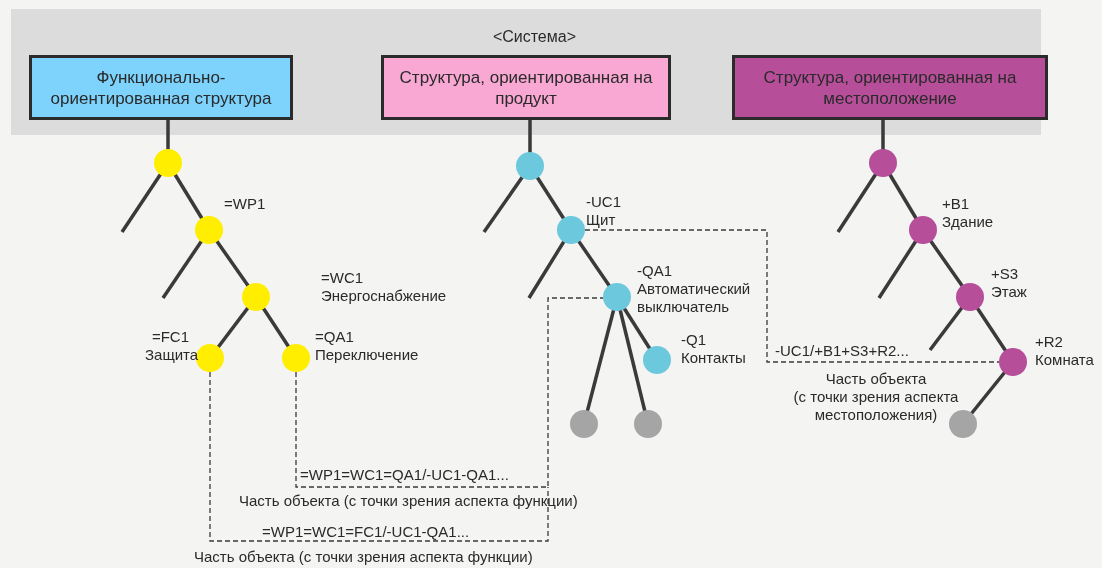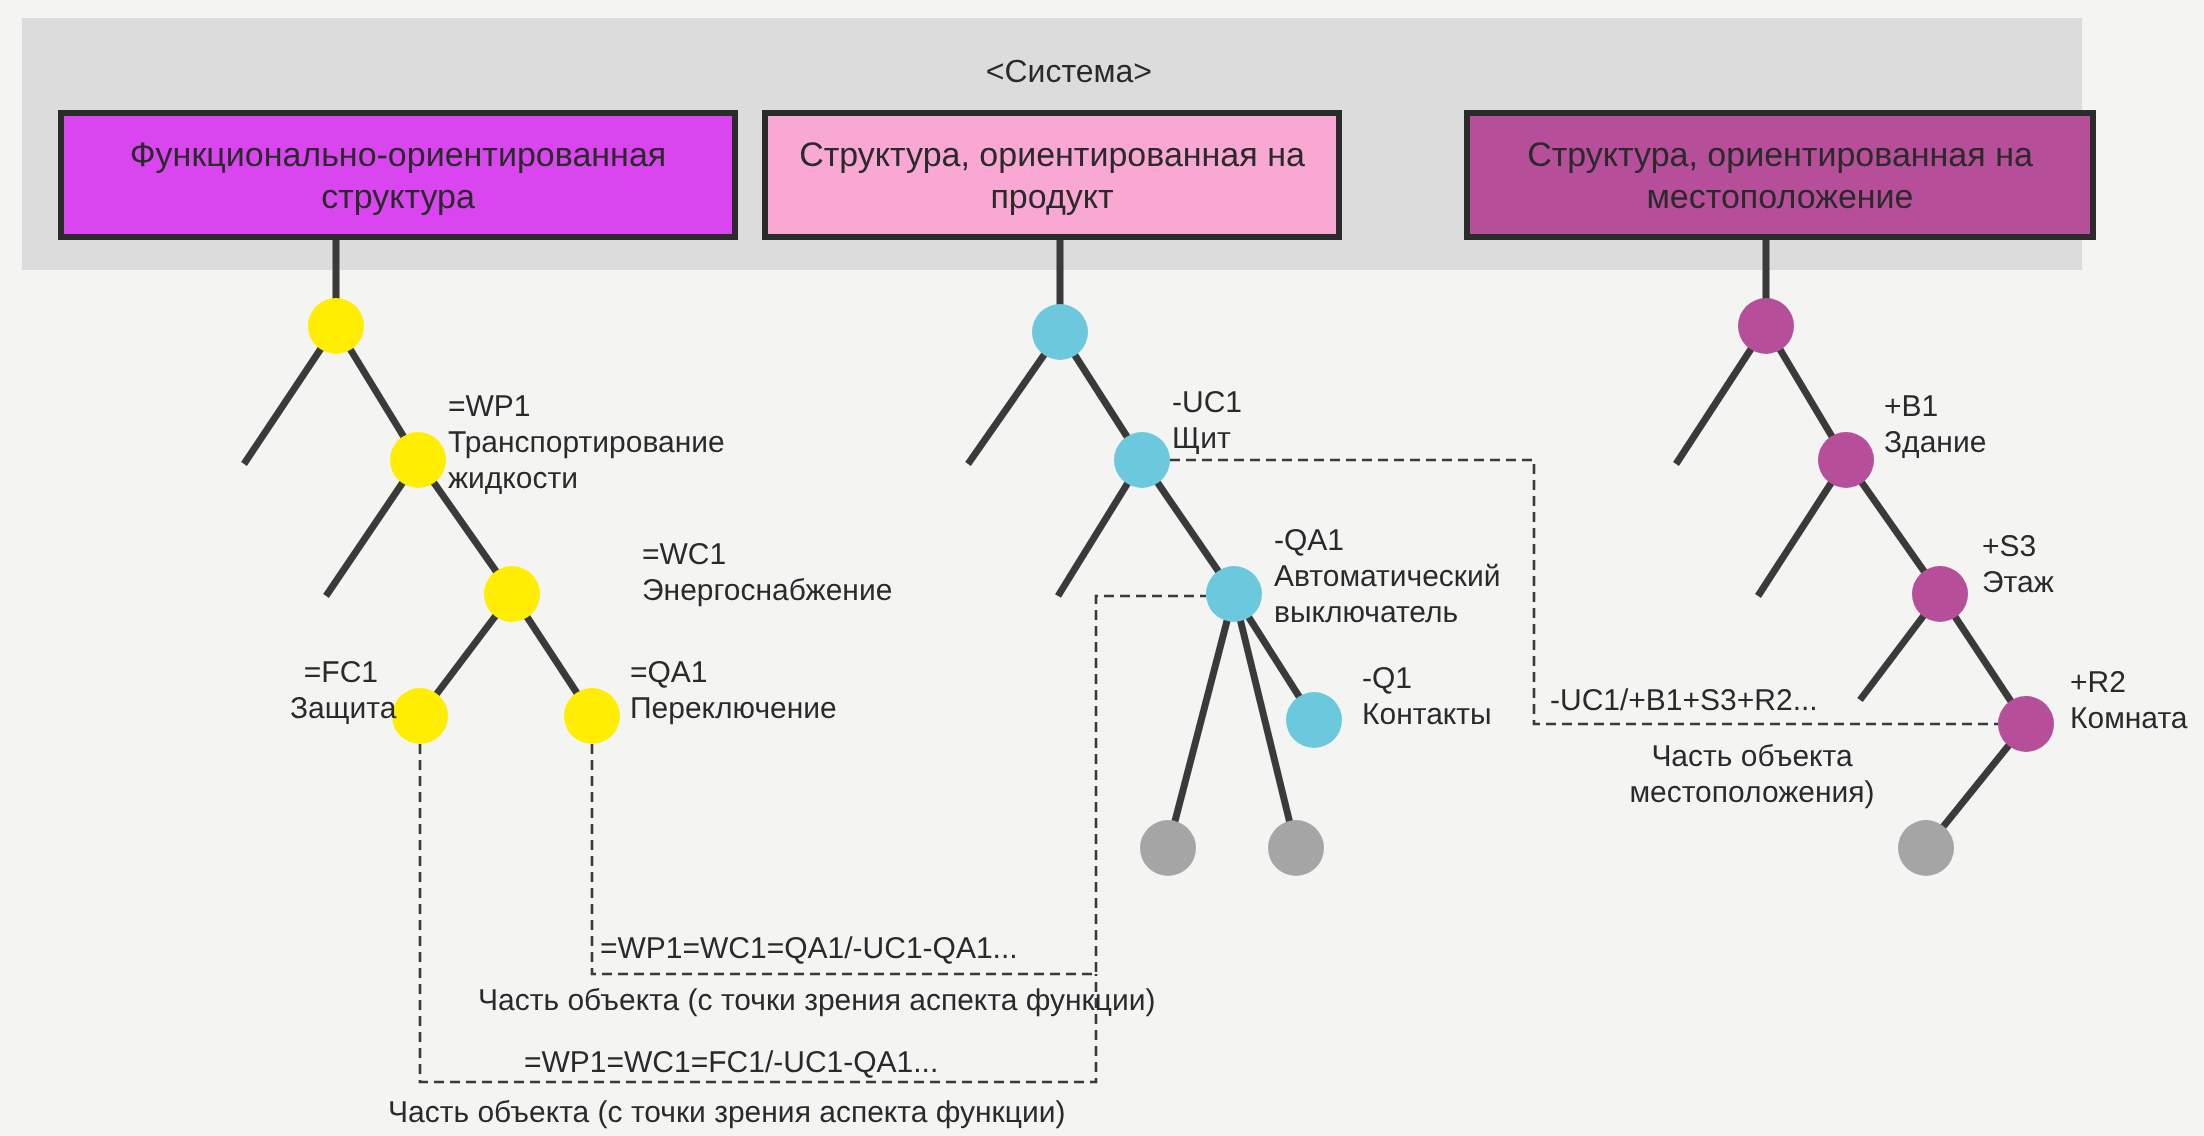--- a/index.html
+++ b/index.html
@@ -3,21 +3,21 @@
 <meta charset="utf-8">
 <style>
   html, body { margin:0; padding:0; }
   body { width:1102px; height:568px; background:#f4f4f3; position:relative; overflow:hidden;
          font-family:"Liberation Sans", sans-serif; color:#2a2a2a; }
   #panel { position:absolute; left:11px; top:9px; width:1030px; height:126px; background:#dcdcdc; }
   #sys-label { position:absolute; left:476px; top:28px; width:100px; text-align:right; font-size:16px; }
   .hbox { position:absolute; top:55px; height:65px; border:3px solid #2b2b2b; box-sizing:border-box;
           display:flex; align-items:center; justify-content:center; text-align:center;
           font-size:17px; line-height:21px; padding:0 6px; }
-  #box-func { left:29px; width:340px; background:#d946ef; }
+  #box-func { left:29px; width:264px; background:#7dd3fc; }
   #box-prod { left:381px; width:290px; background:#f9a8d4; }
   #box-loc  { left:732px; width:316px; background:#b64e9a; }
   svg#diagram { position:absolute; left:0; top:0; }
   .lbl { position:absolute; font-size:15px; line-height:18px; white-space:nowrap; }
   .ctr { text-align:center; }
 </style>
 </head>
 <body>
 
 <div id="panel"></div>
@@ -79,21 +79,20 @@
       <circle cx="883" cy="163" r="14" fill="#b64e9a"></circle>
       <circle cx="923" cy="230" r="14" fill="#b64e9a"></circle>
       <circle cx="970" cy="297" r="14" fill="#b64e9a"></circle>
       <circle cx="1013" cy="362" r="14" fill="#b64e9a"></circle>
       <circle cx="963" cy="424" r="14" fill="#a5a5a5"></circle>
     </g>
 </svg>
 
 <div class="lbl" style="left:224px;top:195px;">
   <div>=WP1</div>
-  <div style="width:140px;white-space:normal;">Транспортирование жидкости</div>
 </div>
 <div class="lbl" style="left:281px;top:269px;margin-left:40px;">
   <div>=WC1</div>
   <div>Энергоснабжение</div>
 </div>
 <div class="lbl" style="left:145px;top:328px;text-align:right;width:44px;">
   <div>=FC1</div>
   <div>Защита</div>
 </div>
 <div class="lbl" style="left:315px;top:328px;">
@@ -127,14 +126,15 @@
   <div>Комната</div>
 </div>
 
 <div class="lbl" style="left:300px;top:466px;">=WP1=WC1=QA1/-UC1-QA1...</div>
 <div class="lbl ctr" style="left:239px;top:492px;">Часть объекта (с точки зрения аспекта функции)</div>
 <div class="lbl" style="left:262px;top:523px;">=WP1=WC1=FC1/-UC1-QA1...</div>
 <div class="lbl ctr" style="left:194px;top:548px;">Часть объекта (с точки зрения аспекта функции)</div>
 <div class="lbl" style="left:775px;top:342px;">-UC1/+B1+S3+R2...</div>
 <div class="lbl ctr" style="left:756px;top:370px;width:240px;">
   <div>Часть объекта</div>
+  <div>(с точки зрения аспекта</div>
   <div>местоположения)</div>
 </div>
 
 </body></html>

